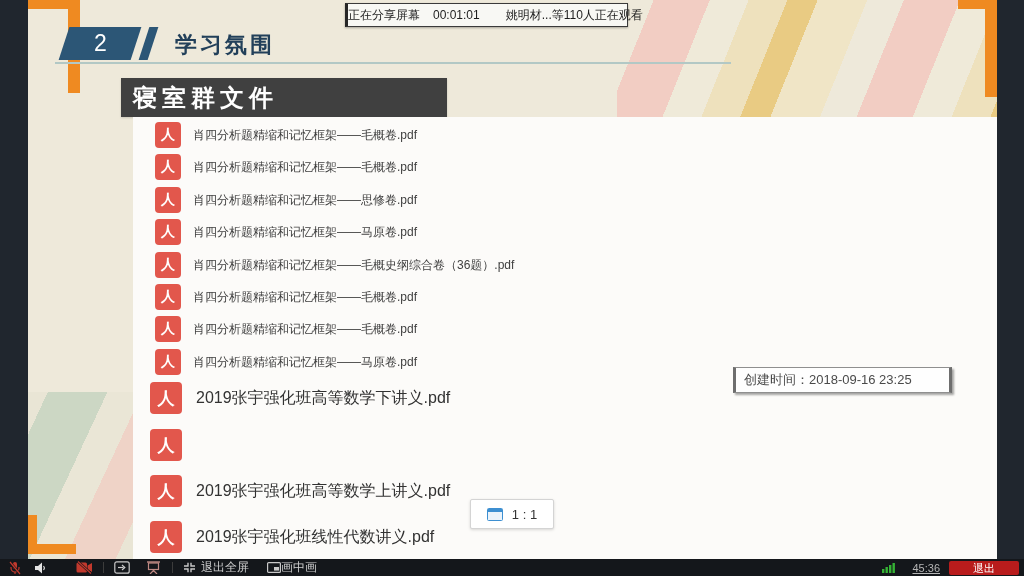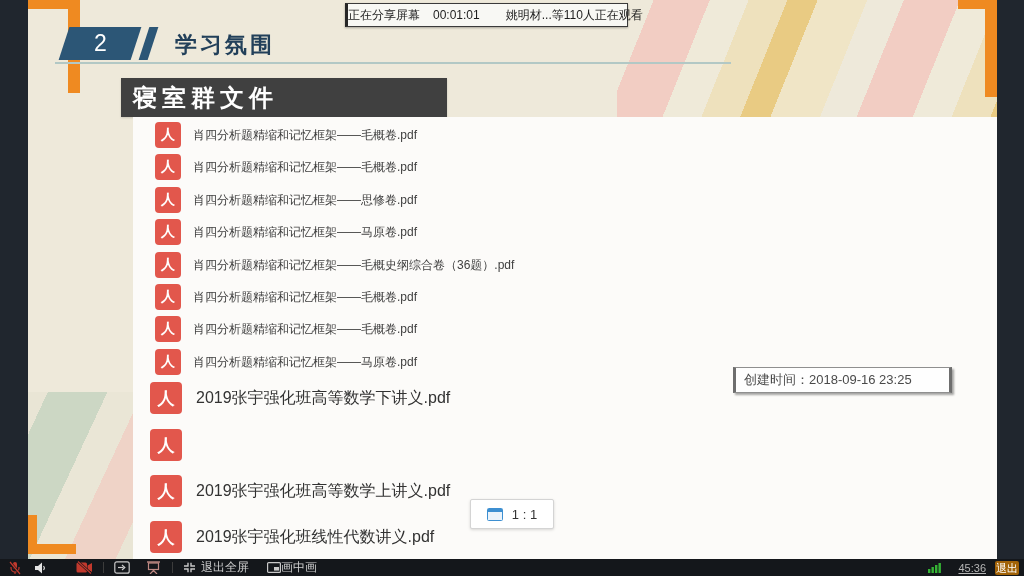--- a/index.html
+++ b/index.html
@@ -108,22 +108,22 @@
   
   .bottombar{
     position:absolute;left:0;top:559px;width:1024px;height:17px;
     background:#14171b;display:flex;align-items:center;
   }
   .bb-icon{display:flex;align-items:center;justify-content:center;cursor:pointer;}
   .bb-sep{width:1px;height:11px;background:#3c3c3c;}
   .bb-label{font-size:12px;color:#cfcfcf;cursor:pointer;}
   .time-label{font-size:11px;color:#b5b5b5;}
   .exit-btn{
-    background:#a16207;color:#fff;font-size:11px;border-radius:2px;
-    height:14px;line-height:14px;padding:0 1px;cursor:pointer;
+    background:#b91c1c;color:#fff;font-size:11px;border-radius:2px;
+    height:14px;line-height:14px;padding:0 24px;cursor:pointer;
   }
   svg{display:block;}
 </style>
 </head>
 <body>
 
 <div class="slide">
   <div class="stripes-tr"></div>
   <div class="stripes-bl"></div>
 

